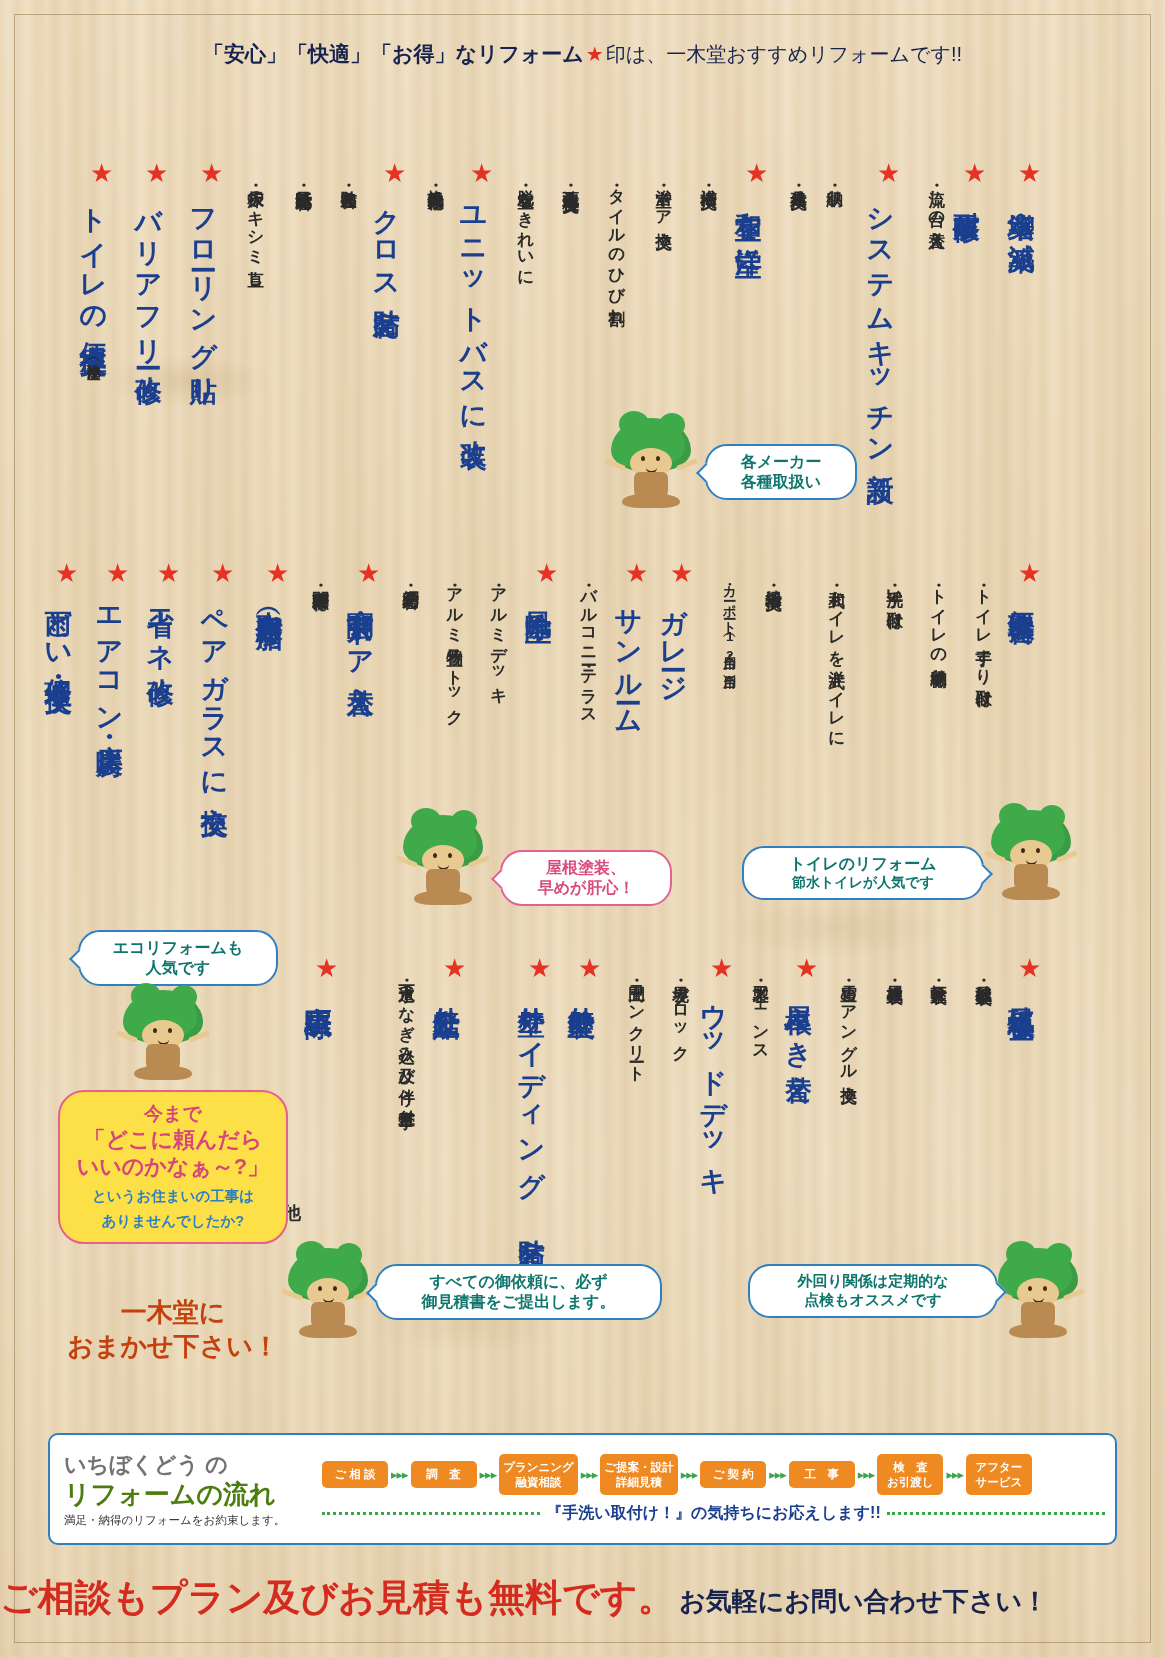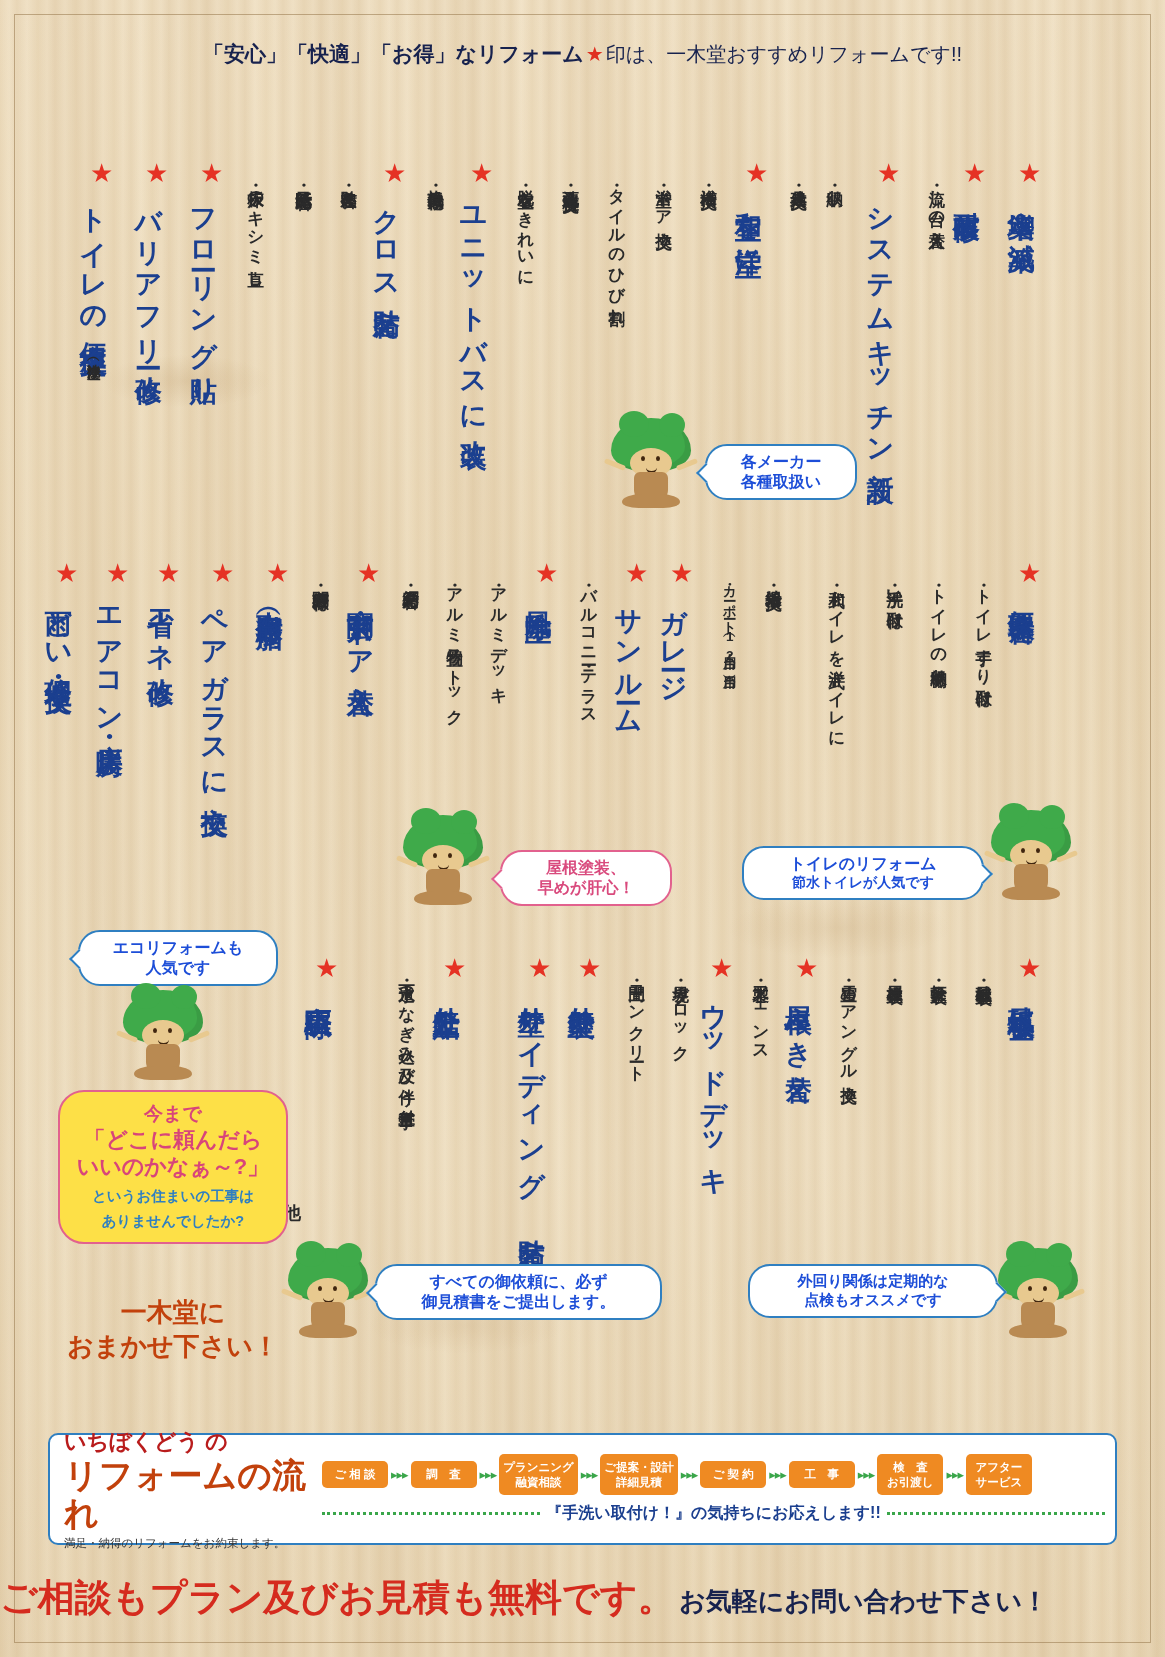--- a/index.html
+++ b/index.html
@@ -71,21 +71,21 @@
     position:absolute;color:#e53224;font-size:26px;line-height:1;
   }
   .sub-item{
     font-size:16.5px;color:#2a2a2a;letter-spacing:1px;
   }
   .sub-item.small{font-size:13.5px;}
 
   
   .bubble{
     position:absolute;background:#fff;border:2px solid #2f7fc1;border-radius:22px;
-    color:#1d4ed8;font-weight:bold;text-align:center;line-height:1.25;
+    color:#0f766e;font-weight:bold;text-align:center;line-height:1.25;
     padding:6px 14px;font-size:16px;
   }
   .bubble.pink{border-color:#e2618e;color:#d94a7d;}
   .bubble.tail:after{
     content:"";position:absolute;width:12px;height:12px;background:#fff;
     border-left:2px solid #2f7fc1;border-bottom:2px solid #2f7fc1;
     transform:rotate(45deg);left:-8px;top:50%;margin-top:-6px;
   }
   .bubble.pink.tail:after{border-color:#e2618e;}
   .bubble.tail-right:after{
@@ -144,22 +144,22 @@
   }
 
   
   .flowbar{
     position:absolute;left:48px;right:48px;bottom:112px;height:108px;
     background:#fff;border:2px solid #2f7fc1;border-radius:10px;display:flex;align-items:center;
   }
   .flow-left{
     width:250px;padding:6px 8px 6px 14px;flex:none;
   }
-  .flow-left .l1{font-size:22px;font-weight:bold;color:#b91c1c;}
-  .flow-left .l2{font-size:34px;font-weight:bold;color:#c2410c;line-height:1.1;}
+  .flow-left .l1{font-size:22px;font-weight:bold;color:#737373;}
+  .flow-left .l2{font-size:26px;font-weight:bold;color:#4d7c0f;line-height:1.1;}
   .flow-left .l3{font-size:11.5px;color:#333;margin-top:4px;}
   .flow-right{flex:1;padding-right:10px;}
   .steps{display:flex;align-items:center;gap:3px;}
   .step{
     background:#ef8a22;color:#fff;font-weight:bold;border-radius:5px;
     text-align:center;padding:6px 4px;font-size:11.5px;line-height:1.25;min-width:58px;
   }
   .arrow{color:#3aa64a;font-size:13px;letter-spacing:-1px;}
   .flow-note{
     margin-top:8px;display:flex;align-items:center;gap:6px;color:#2f7fc1;font-size:11px;

